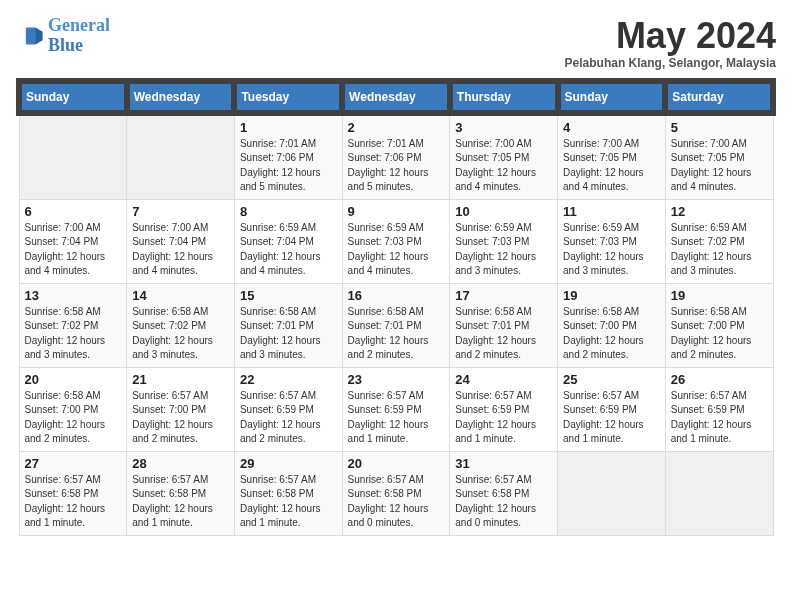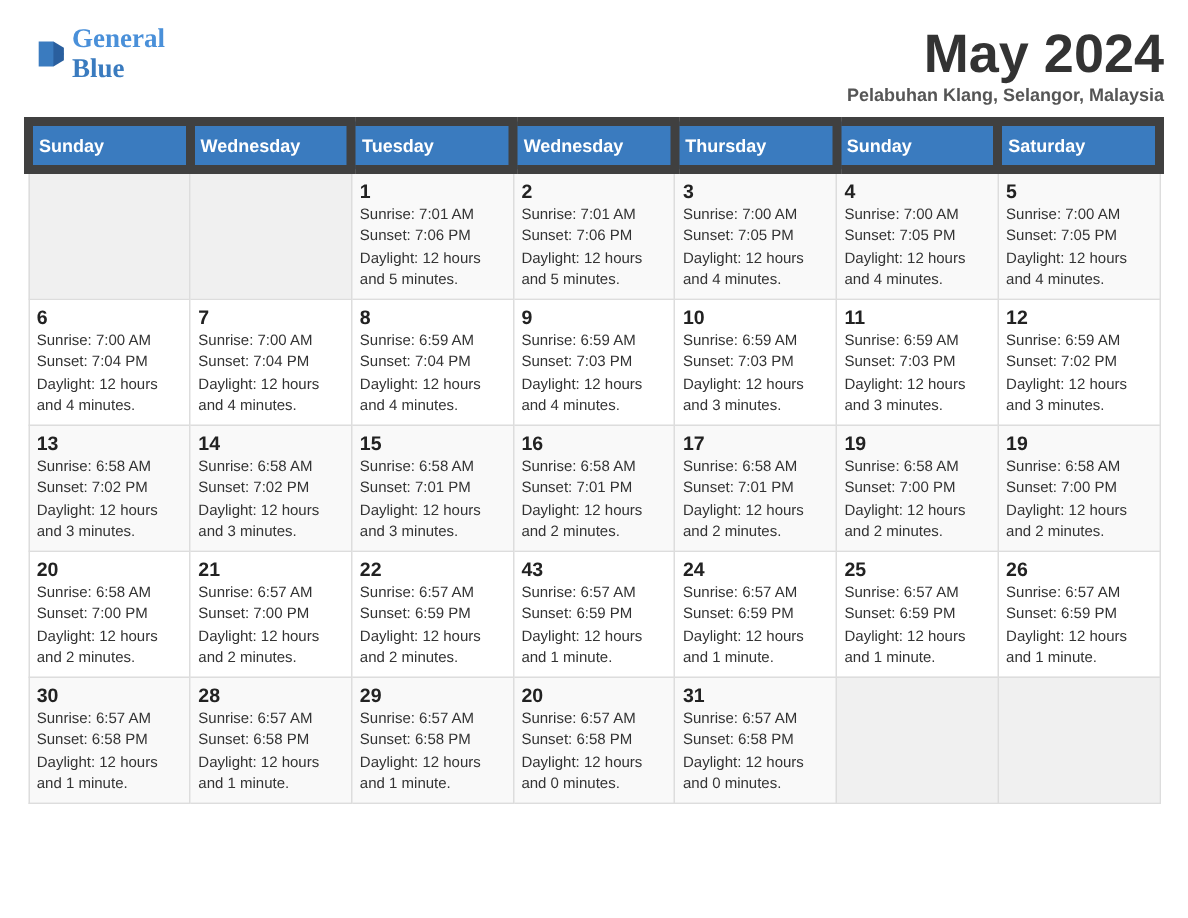--- a/index.html
+++ b/index.html
@@ -284,21 +284,21 @@
 and 2 minutes.</div>
         </td>
         <td>
           <span class="day-num">22</span>
           <div class="day-info" style="white-space: pre-line;">Sunrise: 6:57 AM
 Sunset: 6:59 PM
 Daylight: 12 hours
 and 2 minutes.</div>
         </td>
         <td>
-          <span class="day-num">43</span>
+          <span class="day-num">23</span>
           <div class="day-info" style="white-space: pre-line;">Sunrise: 6:57 AM
 Sunset: 6:59 PM
 Daylight: 12 hours
 and 1 minute.</div>
         </td>
         <td>
           <span class="day-num">24</span>
           <div class="day-info" style="white-space: pre-line;">Sunrise: 6:57 AM
 Sunset: 6:59 PM
 Daylight: 12 hours
@@ -314,21 +314,21 @@
         <td>
           <span class="day-num">26</span>
           <div class="day-info" style="white-space: pre-line;">Sunrise: 6:57 AM
 Sunset: 6:59 PM
 Daylight: 12 hours
 and 1 minute.</div>
         </td>
       </tr>
       <tr>
         <td>
-          <span class="day-num">30</span>
+          <span class="day-num">27</span>
           <div class="day-info" style="white-space: pre-line;">Sunrise: 6:57 AM
 Sunset: 6:58 PM
 Daylight: 12 hours
 and 1 minute.</div>
         </td>
         <td>
           <span class="day-num">28</span>
           <div class="day-info" style="white-space: pre-line;">Sunrise: 6:57 AM
 Sunset: 6:58 PM
 Daylight: 12 hours

